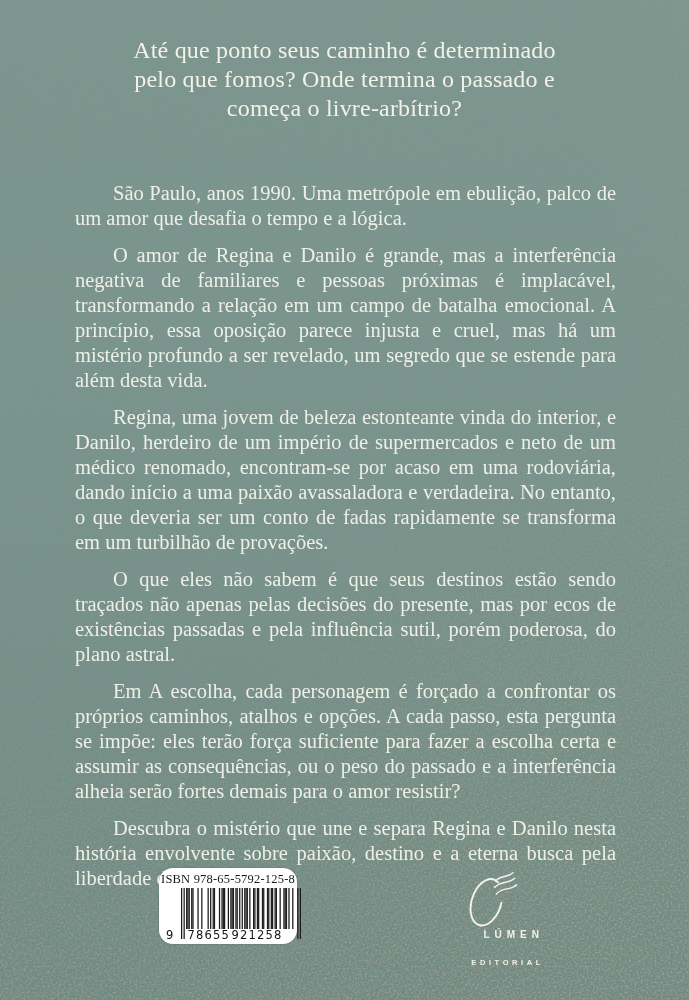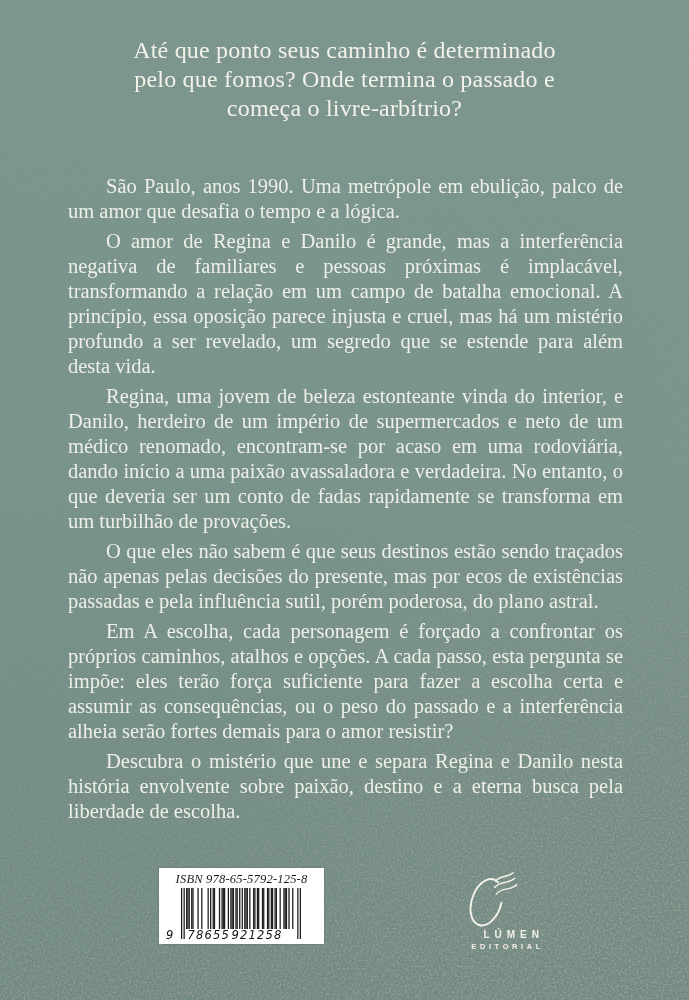--- a/index.html
+++ b/index.html
@@ -11,25 +11,25 @@
   .texture{position:absolute;left:0;top:0;width:689px;height:1000px;pointer-events:none;}
   .tagline{
     position:absolute;top:36px;left:0;width:100%;text-align:center;
     color:#f3f2e9;font-size:24px;line-height:29px;letter-spacing:.2px;
   }
   .tagline span{display:block;}
   .blurb{
     position:absolute;top:169px;left:63px;width:565px;
     color:#eef0e7;font-size:20.5px;line-height:25px;text-align:justify;
   }
-  .blurb p{margin:5px;text-indent:38px;}
+  .blurb p{margin:12px;text-indent:38px;}
   .book-title{}
   .barcode-box{
-    position:absolute;left:159px;top:868px;width:165px;height:76px;
-    background:#ffffff;border-radius:0;box-shadow:0 0 2px rgba(0,0,0,.25);font-style:italic;
+    position:absolute;left:159px;top:868px;width:138px;height:76px;
+    background:#ffffff;border-radius:14px;box-shadow:0 0 2px rgba(0,0,0,.25);
   }
   .isbn-label{
     position:absolute;top:4px;left:0;width:100%;text-align:center;
     font-family:"Liberation Serif",serif;font-size:12.5px;color:#191919;letter-spacing:.2px;white-space:nowrap;
   }
   #barcode-svg{position:absolute;left:22px;top:20px;}
   .bc-digit{
     position:absolute;top:61px;font-family:"DejaVu Sans",sans-serif;
     font-size:11.5px;color:#151515;background:#fff;line-height:13px;
   }
@@ -39,21 +39,21 @@
   .logo{
     position:absolute;left:436px;top:869px;width:108px;text-align:right;color:#f3f2e9;
   }
   .logo-glyph{display:block;margin:0 auto;}
   .logo-name{
     display:block;font-family:"Liberation Sans",sans-serif;
     font-size:10px;letter-spacing:5px;text-indent:5px;margin-top:1px;font-weight:bold;
   }
   .logo-sub{
     display:block;font-family:"Liberation Sans",sans-serif;
-    font-size:7.5px;letter-spacing:3.6px;text-indent:3.6px;margin-top:2px;font-weight:bold;
+    font-size:7.5px;letter-spacing:3.6px;text-indent:3.6px;margin-top:18px;font-weight:bold;
   }
 </style>
 </head>
 <body>
 
 <div class="cover">
 
   <svg class="texture" viewBox="0 0 689 1000" width="689" height="1000" aria-hidden="true">
     <defs>
       <filter id="speck" x="0%" y="0%" width="100%" height="100%">

